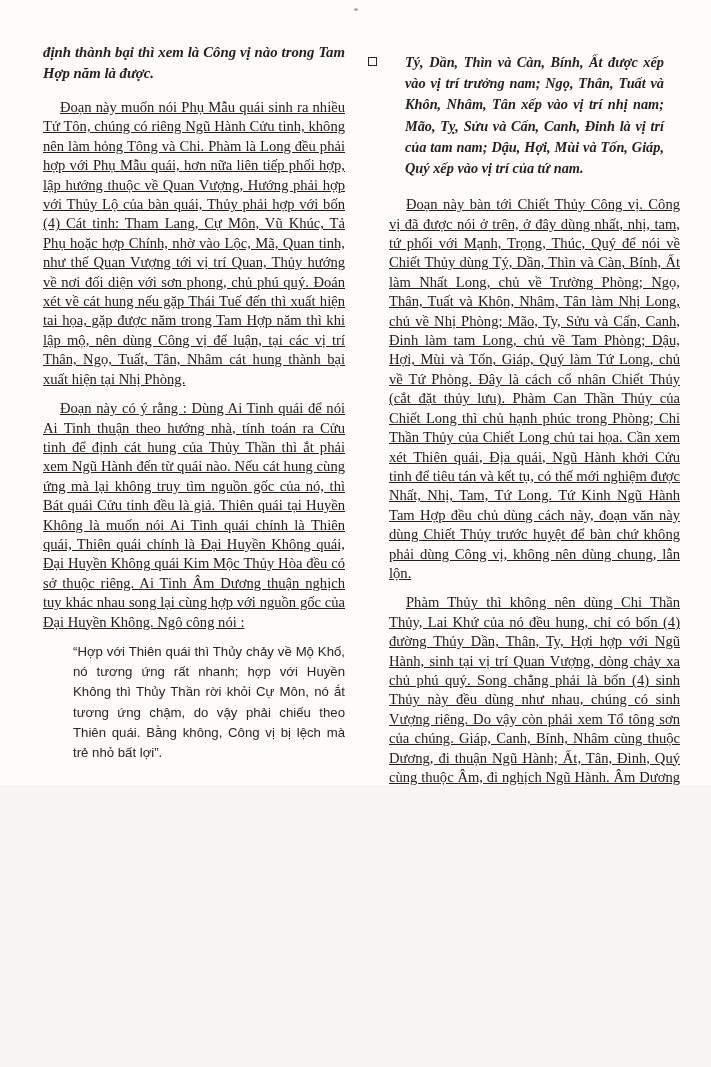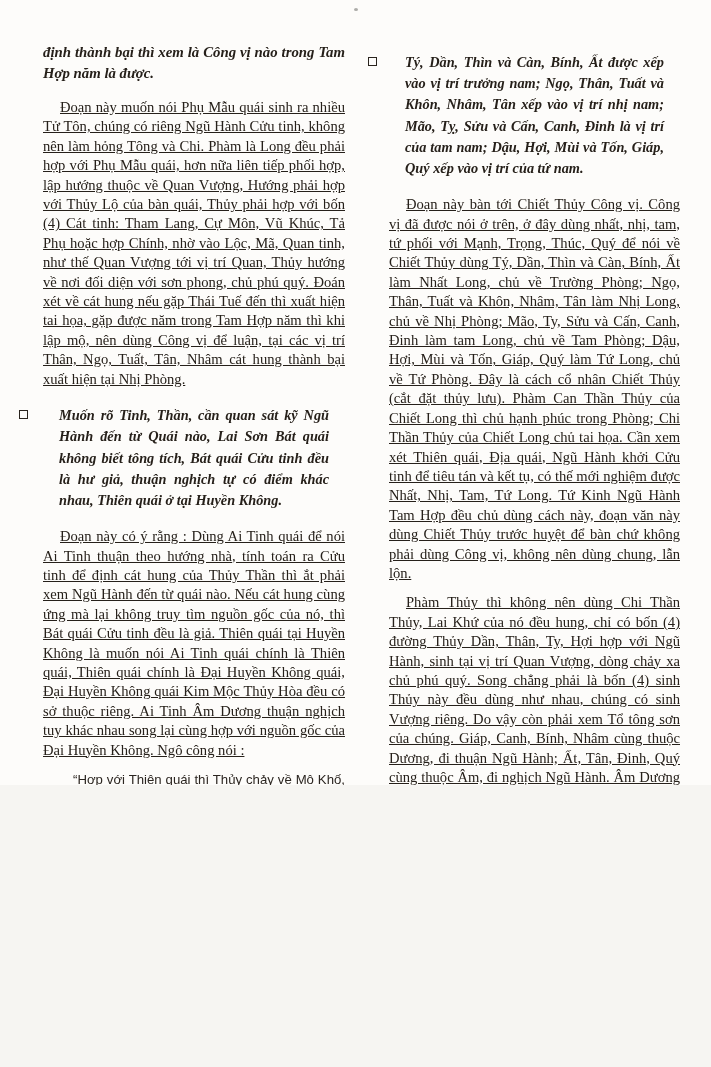--- a/index.html
+++ b/index.html
@@ -46,21 +46,20 @@
     font-style: italic; font-weight: bold;
     font-size: 14.3px; line-height: 21.2px;
     text-align: justify;
   }
   .quote {
     margin: 4px 0 0 30px;
     font-family: "Liberation Sans", "DejaVu Sans", sans-serif;
     font-size: 13.2px; line-height: 20.2px;
     text-align: justify;
     color: #2b2520;
-    text-decoration: underline;
   }
   .col-right .bullet-item.first { margin-top: 14px; }
 
   .ink-speck {
     position: absolute; left: 354px; top: 8px;
     width: 4px; height: 3px; border-radius: 50%;
     background: #8a8a86; opacity: .7;
   }
 
   .wm-icon {
@@ -93,24 +92,20 @@
 
 <div class="page">
 
   <span class="ink-speck"></span>
 
   <div class="col col-left">
     <p class="lead-italic">định thành bại thì xem là Công vị nào trong Tam Hợp năm là được.</p>
 
     <p class="body">Đoạn này muốn nói Phụ Mẫu quái sinh ra nhiều Tử Tôn, chúng có riêng Ngũ Hành Cửu tinh, không nên làm hỏng Tông và Chi. Phàm là Long đều phải hợp với Phụ Mẫu quái, hơn nữa liên tiếp phối hợp, lập hướng thuộc về Quan Vượng, Hướng phải hợp với Thủy Lộ của bàn quái, Thủy phải hợp với bốn (4) Cát tinh: Tham Lang, Cự Môn, Vũ Khúc, Tả Phụ hoặc hợp Chính, nhờ vào Lộc, Mã, Quan tinh, như thế Quan Vượng tới vị trí Quan, Thủy hướng về nơi đối diện với sơn phong, chủ phú quý. Đoán xét về cát hung nếu gặp Thái Tuế đến thì xuất hiện tai họa, gặp được năm trong Tam Hợp năm thì khi lập mộ, nên dùng Công vị để luận, tại các vị trí Thân, Ngọ, Tuất, Tân, Nhâm cát hung thành bại xuất hiện tại Nhị Phòng.</p>
 
-    <div class="bullet-item">
-      <span class="sq"></span>
-      <p>Muốn rõ Tinh, Thần, cần quan sát kỹ Ngũ Hành đến từ Quái nào, Lai Sơn Bát quái không biết tông tích, Bát quái Cửu tinh đều là hư giả, thuận nghịch tự có điểm khác nhau, Thiên quái ở tại Huyền Không.</p>
-    </div>
 
     <p class="body">Đoạn này có ý rằng : Dùng Ai Tinh quái để nói Ai Tinh thuận theo hướng nhà, tính toán ra Cửu tinh để định cát hung của Thủy Thần thì ắt phải xem Ngũ Hành đến từ quái nào. Nếu cát hung cùng ứng mà lại không truy tìm nguồn gốc của nó, thì Bát quái Cửu tinh đều là giả. Thiên quái tại Huyền Không là muốn nói Ai Tinh quái chính là Thiên quái, Thiên quái chính là Đại Huyền Không quái, Đại Huyền Không quái Kim Mộc Thủy Hòa đều có sở thuộc riêng. Ai Tinh Âm Dương thuận nghịch tuy khác nhau song lại cùng hợp với nguồn gốc của Đại Huyền Không. Ngô công nói :</p>
 
     <p class="quote">“Hợp với Thiên quái thì Thủy chảy về Mộ Khố, nó tương ứng rất nhanh; hợp với Huyền Không thì Thủy Thần rời khỏi Cự Môn, nó ắt tương ứng chậm, do vậy phải chiếu theo Thiên quái. Bằng không, Công vị bị lệch mà trẻ nhỏ bất lợi”.</p>
   </div>
 
   <div class="col col-right">
     <div class="bullet-item first">
       <span class="sq"></span>
       <p>Tý, Dần, Thìn và Càn, Bính, Ất được xếp vào vị trí trưởng nam; Ngọ, Thân, Tuất và Khôn, Nhâm, Tân xếp vào vị trí nhị nam; Mão, Tỵ, Sửu và Cấn, Canh, Đinh là vị trí của tam nam; Dậu, Hợi, Mùi và Tốn, Giáp, Quý xếp vào vị trí của tứ nam.</p>

